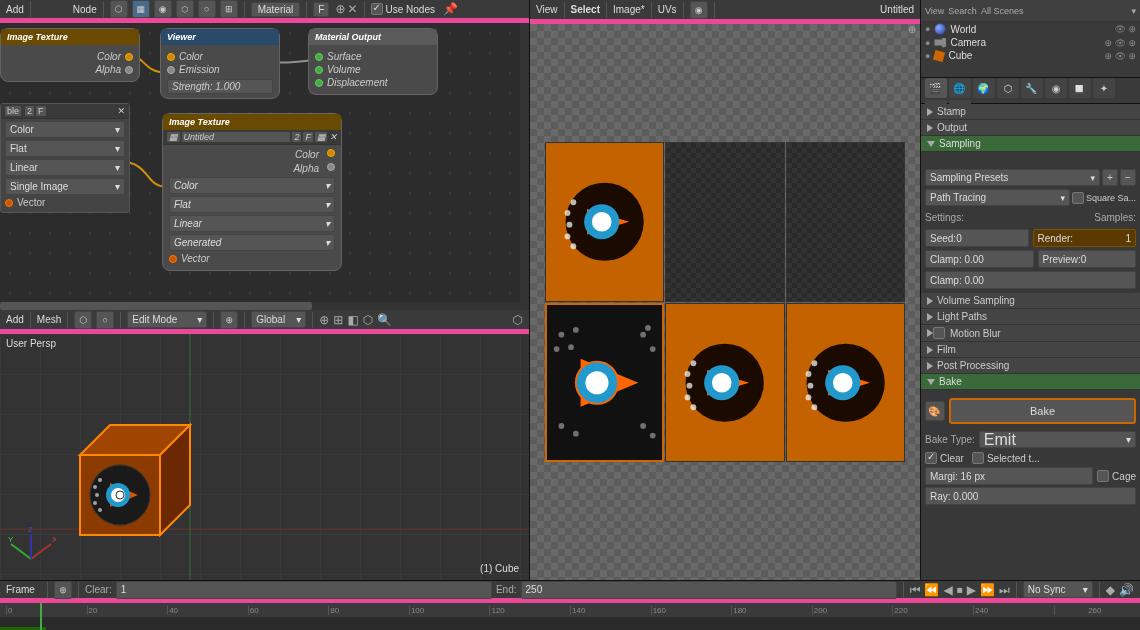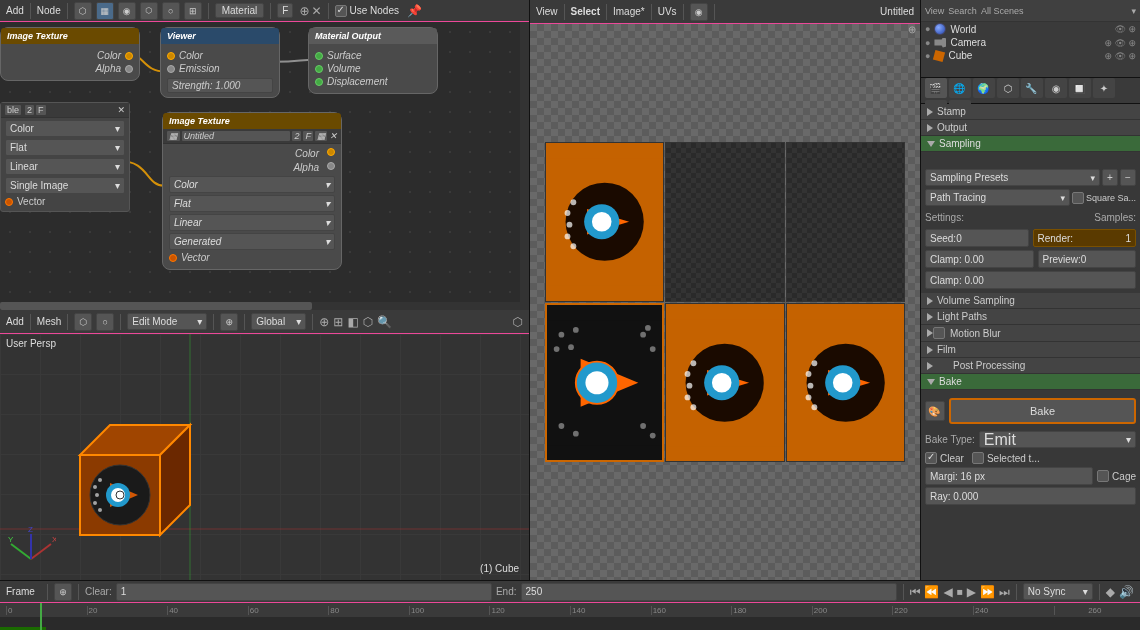--- a/index.html
+++ b/index.html
@@ -52,21 +52,21 @@
     .h-scrollbar { height: 8px; background: #333; position: absolute; bottom: 0; left: 0; right: 0; }
     .h-scrollbar-thumb { height: 100%; width: 60%; background: #555; border-radius: 2px; }
 
     
     .outline-item { display: flex; align-items: center; padding: 1px 4px; gap: 4px; cursor: pointer; }
     .world-sphere { width: 12px; height: 12px; border-radius: 50%; background: radial-gradient(circle at 35% 35%, #88aaff, #2244aa); border: 1px solid #446; }
 
     .node-editor-full { width: 520px; height: 310px; background: #2c2c2c; background-image: radial-gradient(#3a3a3a 1px, transparent 1px); background-size: 20px 20px; position: relative; overflow: hidden; }
 
     
-    .bottom-controls { height: 26px; background: #3a3a3a; display: flex; align-items: center; gap: 4px; padding: 0 6px; border-top: 1px solid #222; border-bottom: 1px solid #ec4899; font-size: 10px; }
+    .bottom-controls { height: 26px; background: #3a3a3a; display: flex; align-items: center; gap: 4px; padding: 0 6px; border-top: 1px solid #222; border-bottom: 5px solid #ec4899; font-size: 10px; }
 
     .separator { width: 1px; height: 16px; background: #555; margin: 0 2px; }
 
     
     .tri-right { display: inline-block; width: 0; height: 0; border-top: 4px solid transparent; border-bottom: 4px solid transparent; border-left: 6px solid #aaa; }
     .tri-down { display: inline-block; width: 0; height: 0; border-left: 4px solid transparent; border-right: 4px solid transparent; border-top: 6px solid #aaa; }
 
     
     .props-scroll { overflow-y: auto; overflow-x: hidden; flex: 1; }
     .props-scroll::-webkit-scrollbar { width: 5px; }
@@ -80,21 +80,21 @@
 
   <div class="top-area">
 
     <div style="display:flex; flex-direction:column; width:530px; flex-shrink:0;">
 
       <div style="height:310px; display:flex; flex-direction:column; border-right:1px solid #111;">
 
         <div class="bottom-controls" style="border-top:none; height:24px;">
           <span style="cursor:pointer; color:#ddd;">Add</span>
           <span class="separator"></span>
-          <span style="cursor:pointer; color:#ddd;">Node</span>
+          <span style="cursor:pointer; color:#ddd;margin-left:36px;">Node</span>
           <span class="separator"></span>
 
           <span style="width:18px;height:18px;background:#555;border-radius:2px;display:inline-flex;align-items:center;justify-content:center;font-size:9px;border:1px solid #444;cursor:pointer;">⬡</span>
           <span style="width:18px;height:18px;background:#4a6a8a;border-radius:2px;display:inline-flex;align-items:center;justify-content:center;font-size:9px;border:1px solid #444;cursor:pointer;">▦</span>
           <span style="width:18px;height:18px;background:#555;border-radius:2px;display:inline-flex;align-items:center;justify-content:center;font-size:9px;border:1px solid #444;cursor:pointer;">◉</span>
           <span style="width:18px;height:18px;background:#555;border-radius:2px;display:inline-flex;align-items:center;justify-content:center;font-size:8px;border:1px solid #444;cursor:pointer;">⬡</span>
           <span style="width:18px;height:18px;background:#555;border-radius:2px;display:inline-flex;align-items:center;justify-content:center;font-size:9px;border:1px solid #444;cursor:pointer;">○</span>
           <span style="width:18px;height:18px;background:#555;border-radius:2px;display:inline-flex;align-items:center;justify-content:center;font-size:9px;border:1px solid #444;cursor:pointer;">⊞</span>
           <span class="separator"></span>
           <span style="background:#555;border:1px solid #444;border-radius:2px;padding:1px 6px;cursor:pointer;font-size:10px;color:#ddd;">Material</span>
@@ -591,21 +591,21 @@
         </div>
 
         <div class="collapsible-header">
           <span class="tri-right"></span>
           <span style="font-size:10px; margin-left:4px;">Film</span>
         </div>
 
 
         <div class="collapsible-header">
           <span class="tri-right"></span>
-          <span style="font-size:10px; margin-left:20px;">Post Processing</span>
+          <span style="font-size:10px; margin-left:4px;">Post Processing</span>
         </div>
 
         <div>
           <div class="collapsible-header" style="background:#3a6a3a;">
             <span class="tri-down"></span>
             <span style="font-size:10px; margin-left:4px; color:#ddd;">Bake</span>
           </div>
           <div style="padding:4px; background:#383838;">
 
             <div style="display:flex; align-items:center; gap:4px; margin-bottom:3px;">

